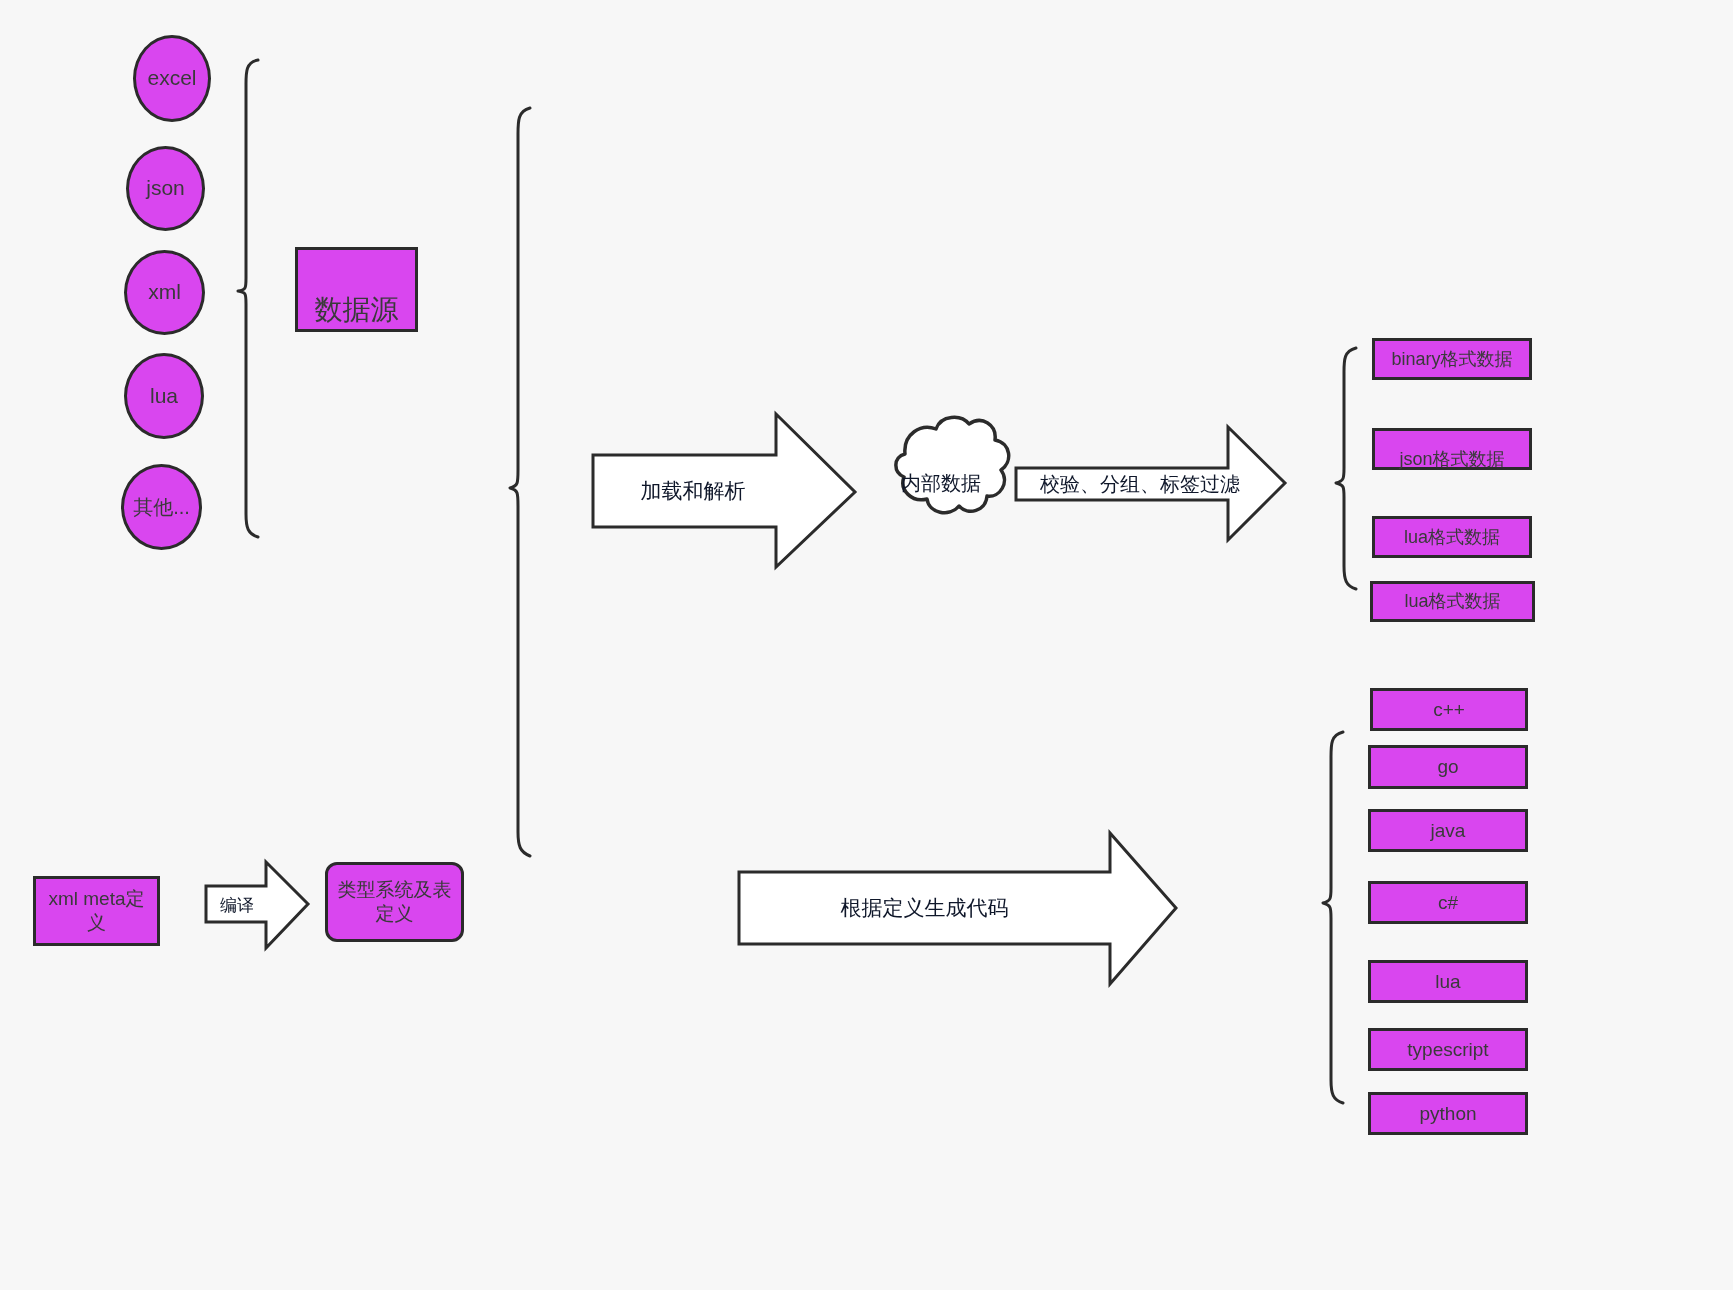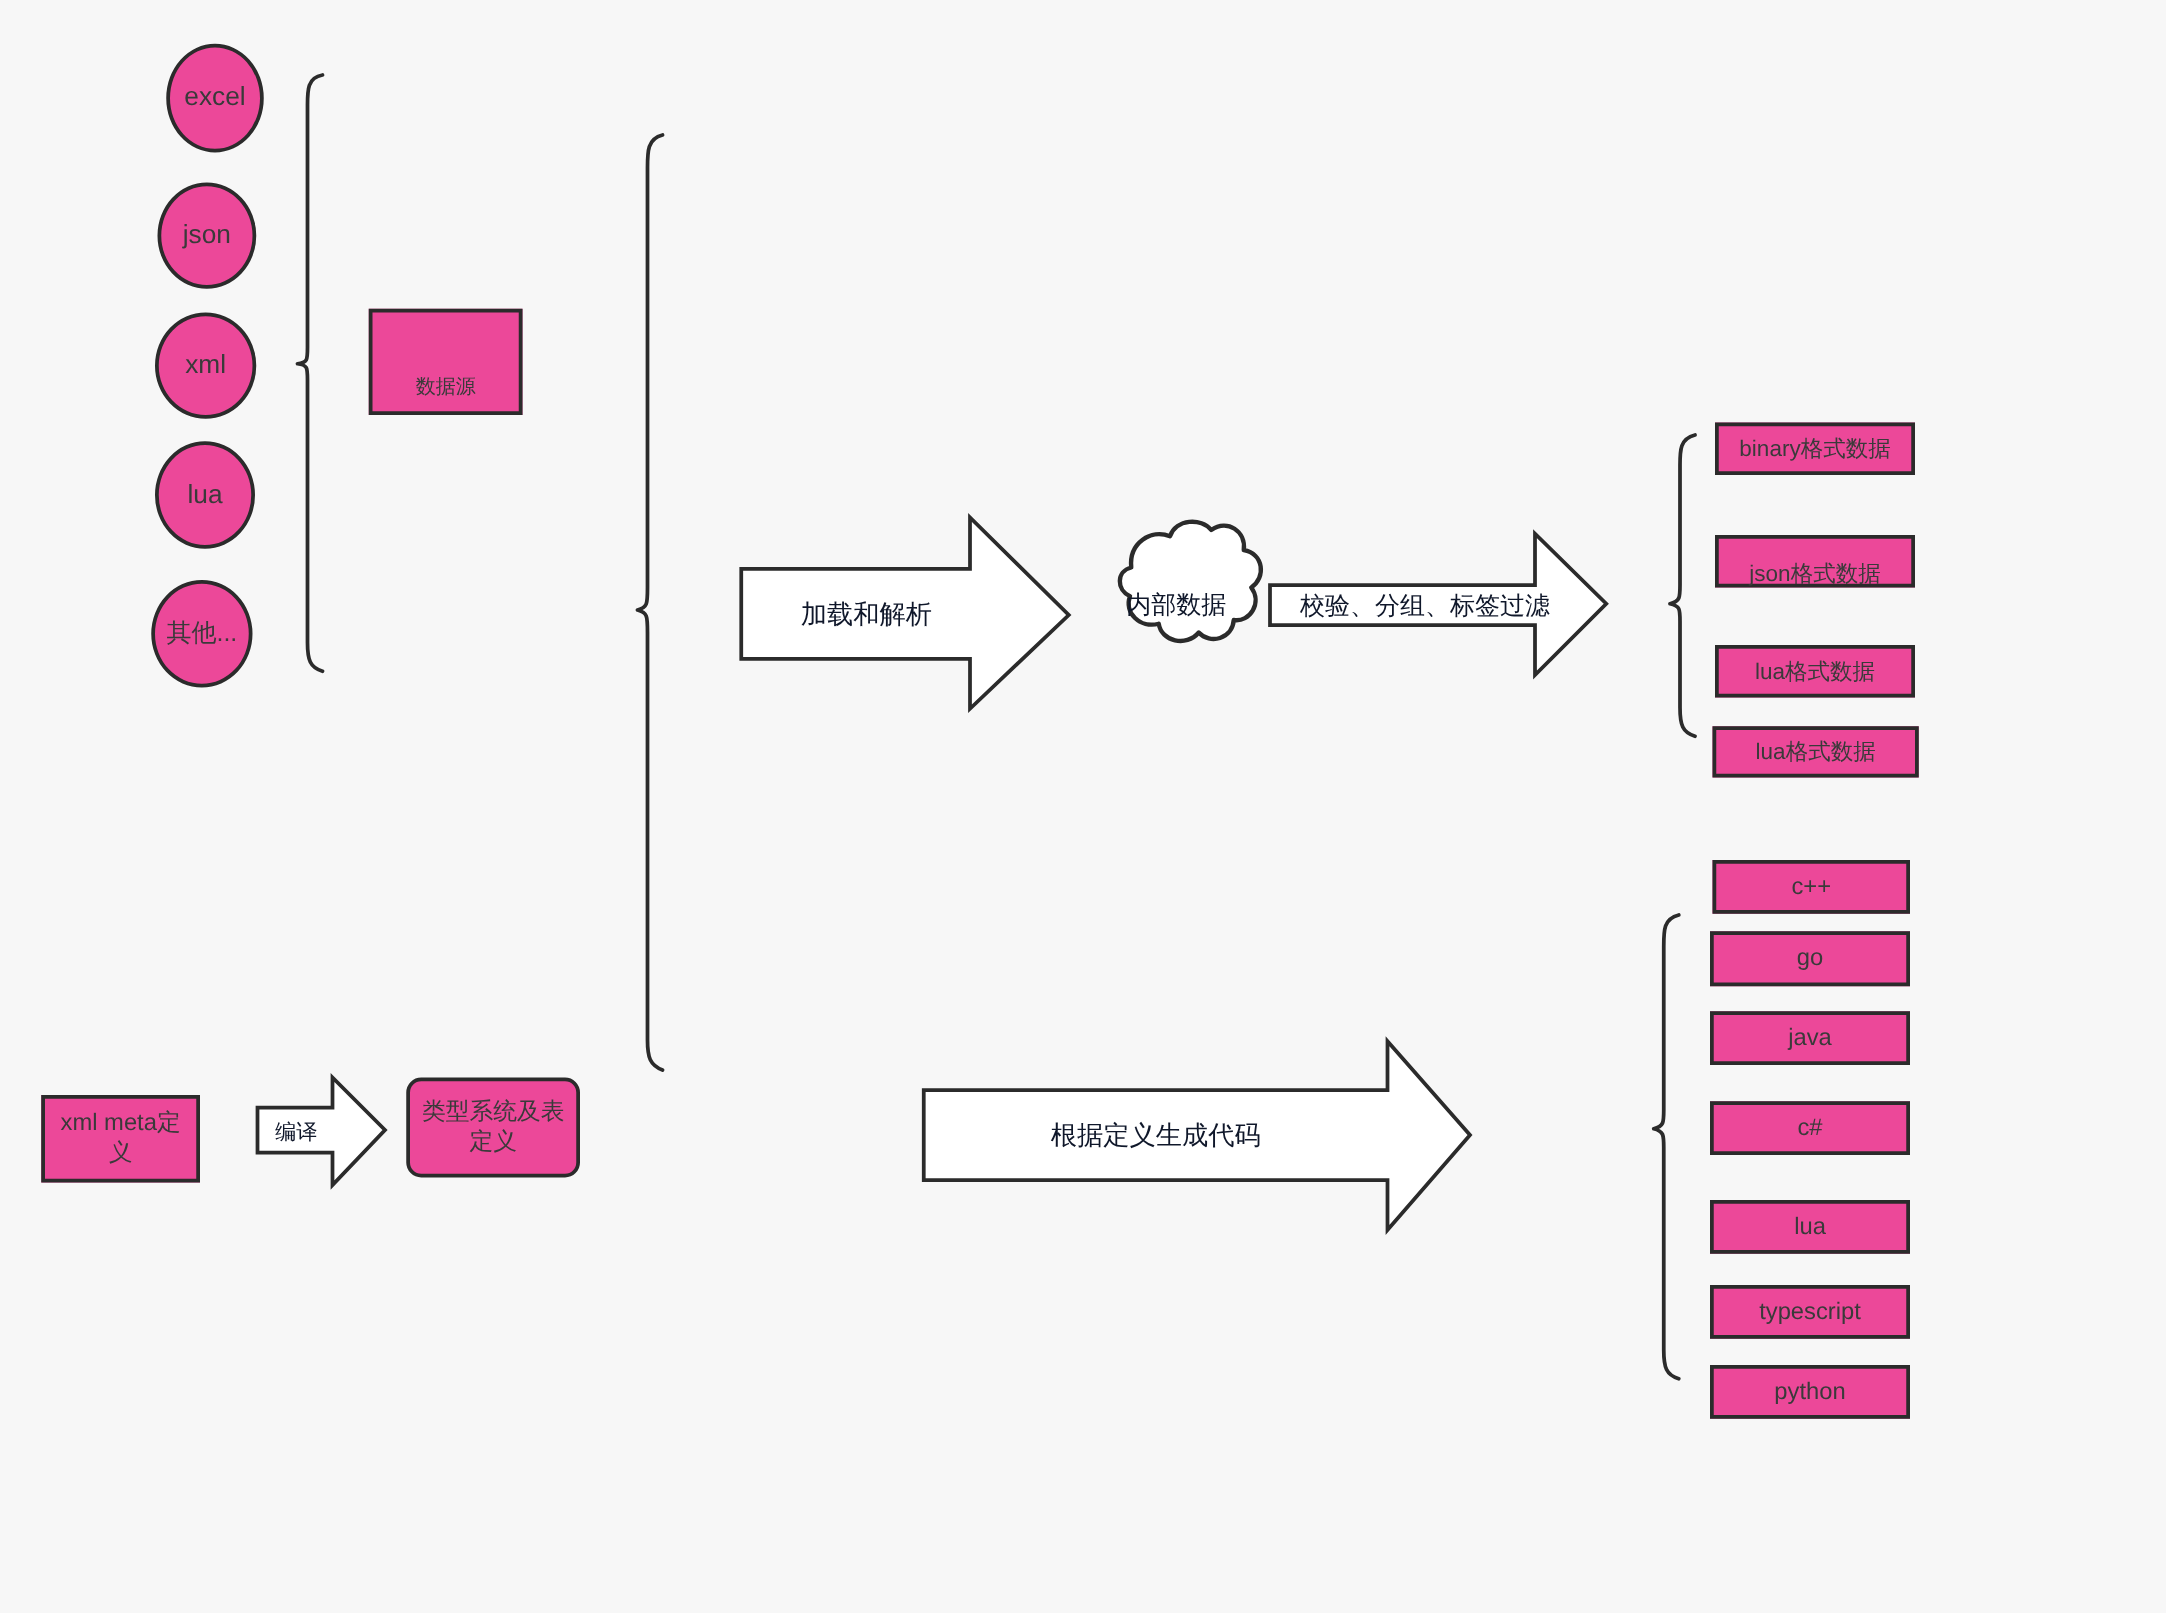--- a/index.html
+++ b/index.html
@@ -4,21 +4,21 @@
 <style>
   html,body{margin:0;padding:0;background:#f7f7f7;}
   body{
     width:1733px;height:1290px;
     font-family:"Liberation Sans","DejaVu Sans",sans-serif;
     color:#262626;
     overflow:hidden;
     position:relative;
   }
   #canvas{position:absolute;left:0;top:0;width:1733px;height:1290px;}
-  .node{position:absolute;box-sizing:border-box;display:flex;align-items:center;justify-content:center;text-align:center;background:#ec4899;border:3px solid #2b2b2b;color:#3a3a3a;}
+  .node{position:absolute;box-sizing:border-box;display:flex;align-items:center;justify-content:center;text-align:center;background:#d946ef;border:3px solid #2b2b2b;color:#3a3a3a;}
   .ellipse{border-radius:50%;}
   .rect{}
   .rounded{border-radius:12px;}
   .lbl{line-height:1.25;padding:0 6px;}
   .arrow-label{position:absolute;display:flex;align-items:center;justify-content:center;color:#0f172a;pointer-events:none;}
   svg{position:absolute;left:0;top:0;overflow:visible;}
   .stroke{fill:none;stroke:#2b2b2b;stroke-width:3;stroke-linecap:round;stroke-linejoin:round;}
   .shapefill{fill:#ffffff;stroke:#2b2b2b;stroke-width:3;stroke-linejoin:miter;}
   .cloudfill{fill:#ffffff;stroke:#2b2b2b;stroke-width:3.5;stroke-linejoin:round;}
 </style>
@@ -115,21 +115,21 @@
     <span class="lbl" style="font-size:21px;">xml</span>
   </div>
   <div class="node ellipse" style="left:124px;top:353px;width:80px;height:86px;">
     <span class="lbl" style="font-size:21px;">lua</span>
   </div>
   <div class="node ellipse" style="left:121px;top:464px;width:81px;height:86px;">
     <span class="lbl" style="font-size:20px;">其他...</span>
   </div>
 
   <div class="node rect" style="left:295px;top:247px;width:123px;height:85px;">
-    <span class="lbl" style="font-size:16px;margin-top:40px;">数据源</span>
+    <span class="lbl" style="font-size:28px;margin-top:40px;">数据源</span>
   </div>
 
   <div class="arrow-label" style="left:593px;top:470px;width:200px;height:42px;">
     <span style="font-size:21px;">加载和解析</span>
   </div>
 
   <div class="arrow-label" style="left:887px;top:462px;width:108px;height:42px;">
     <span style="font-size:20px;">内部数据</span>
   </div>
 

